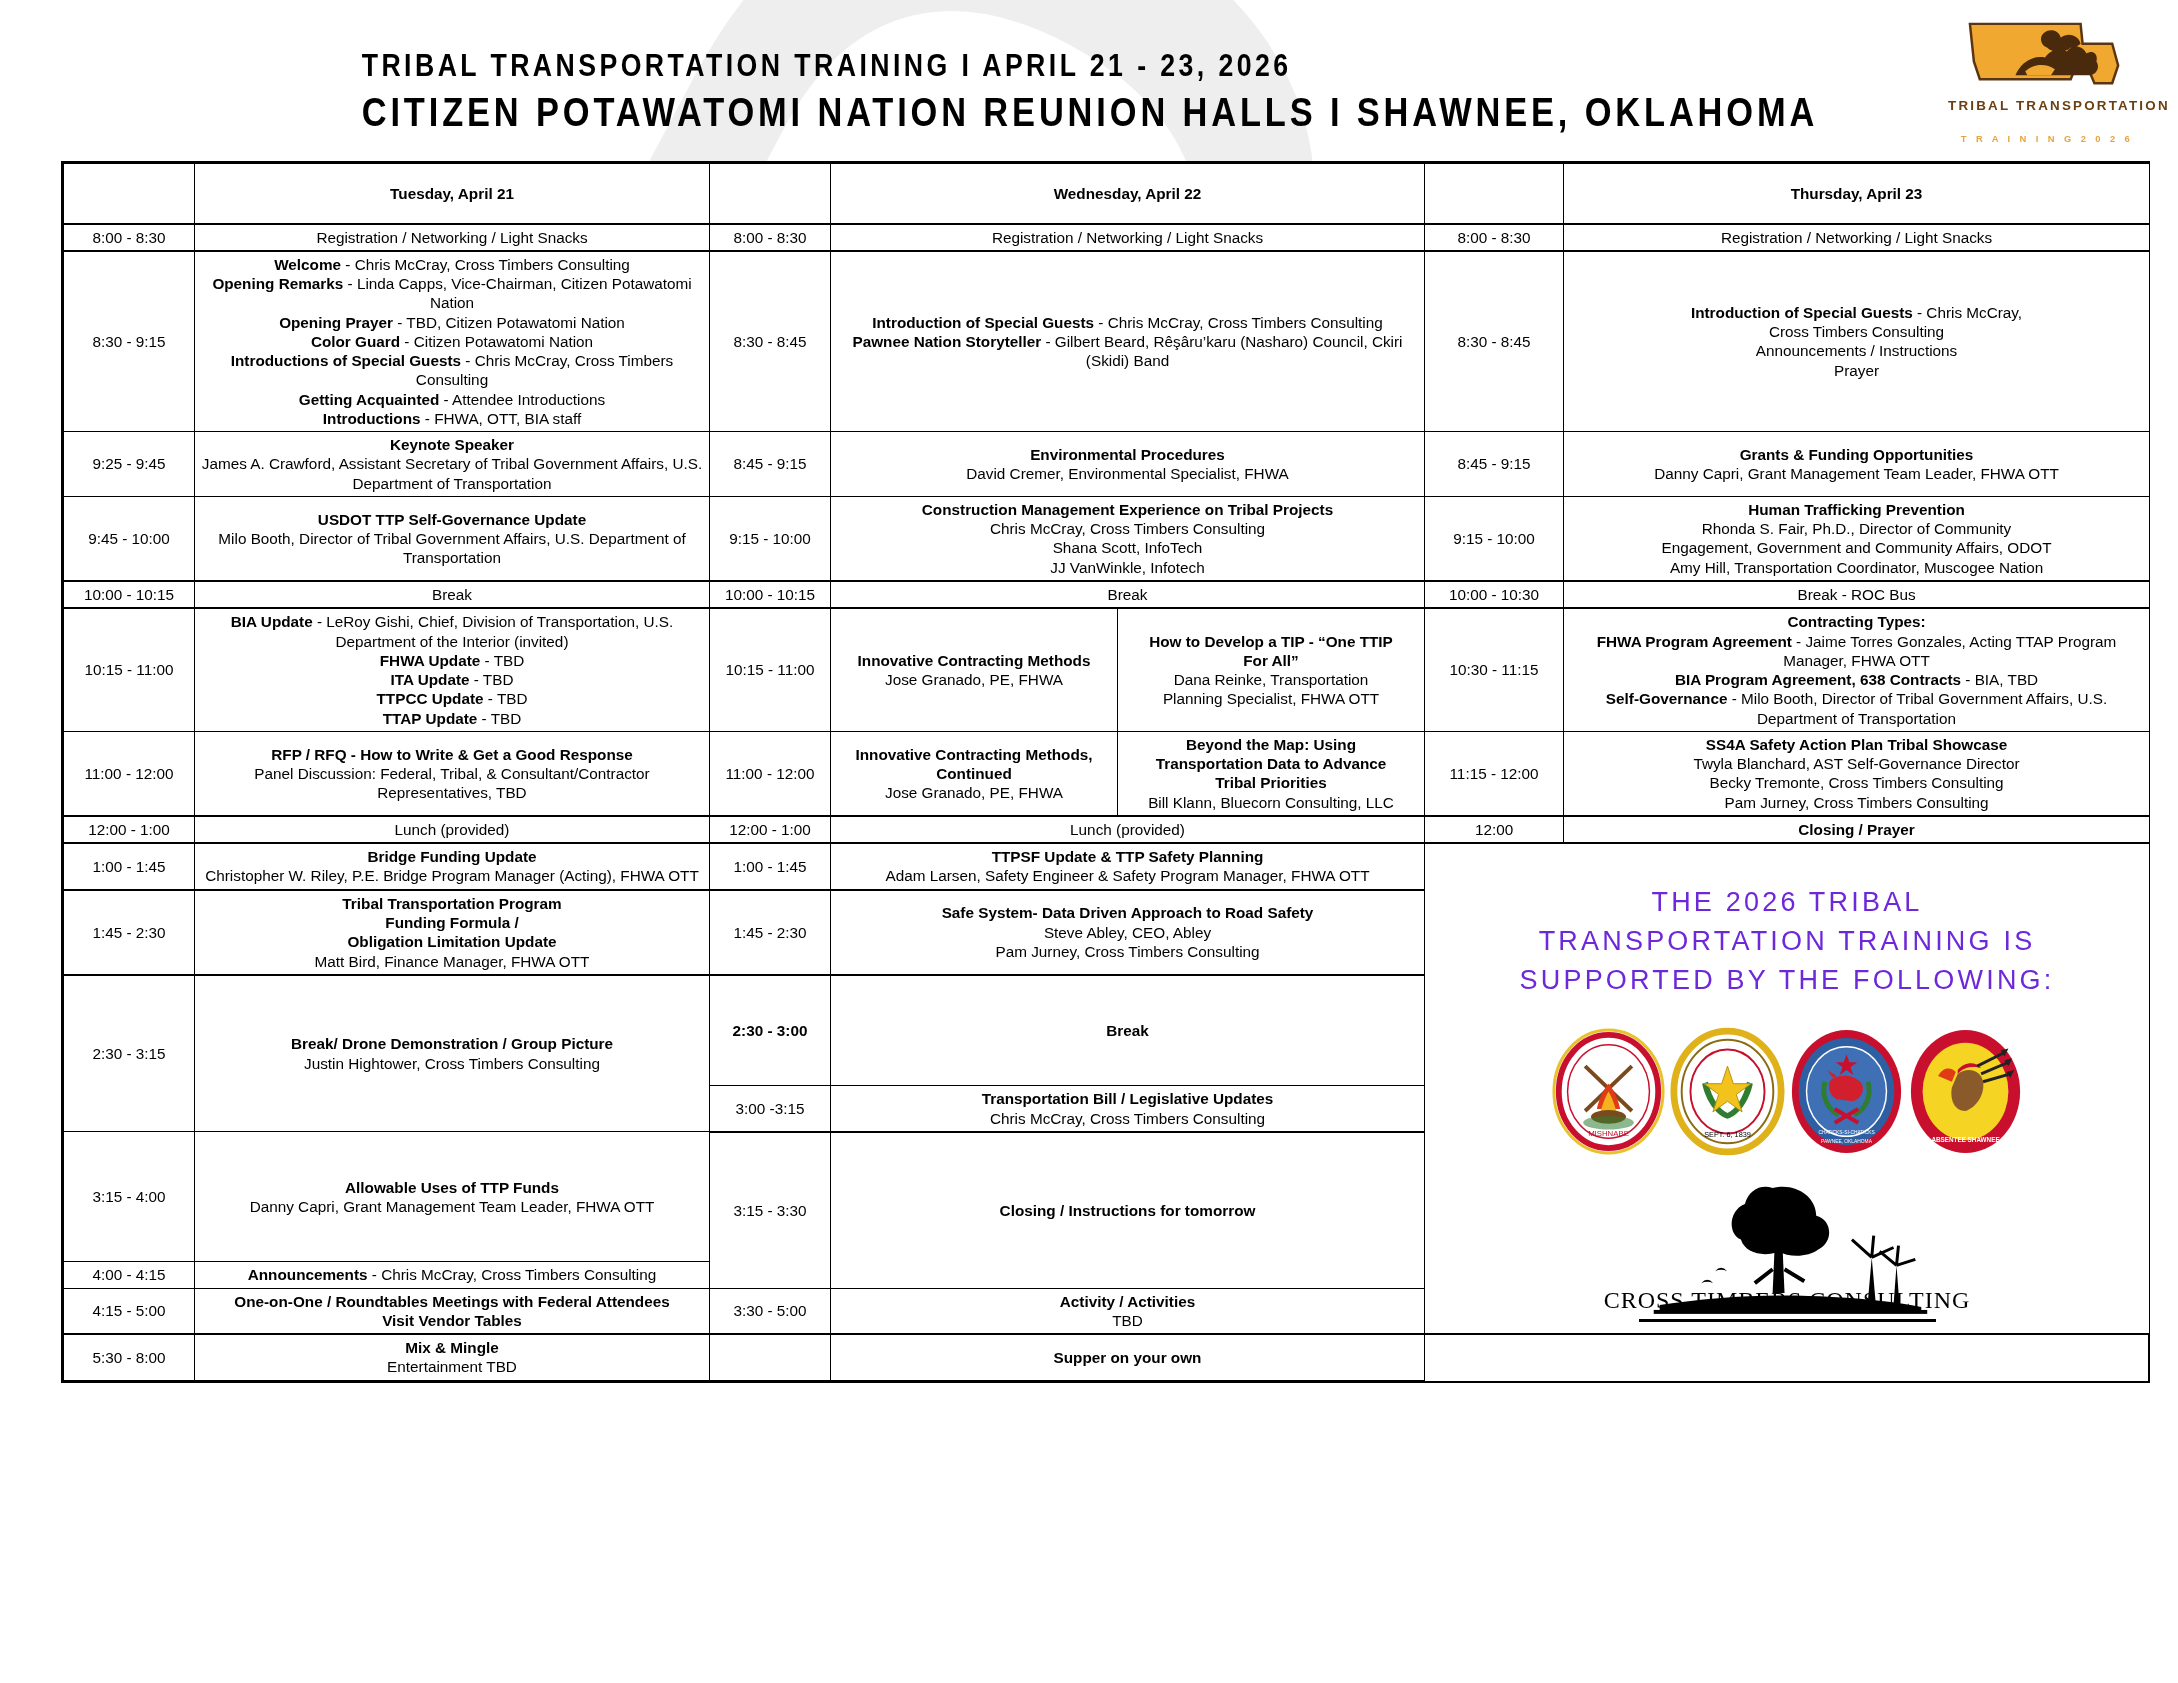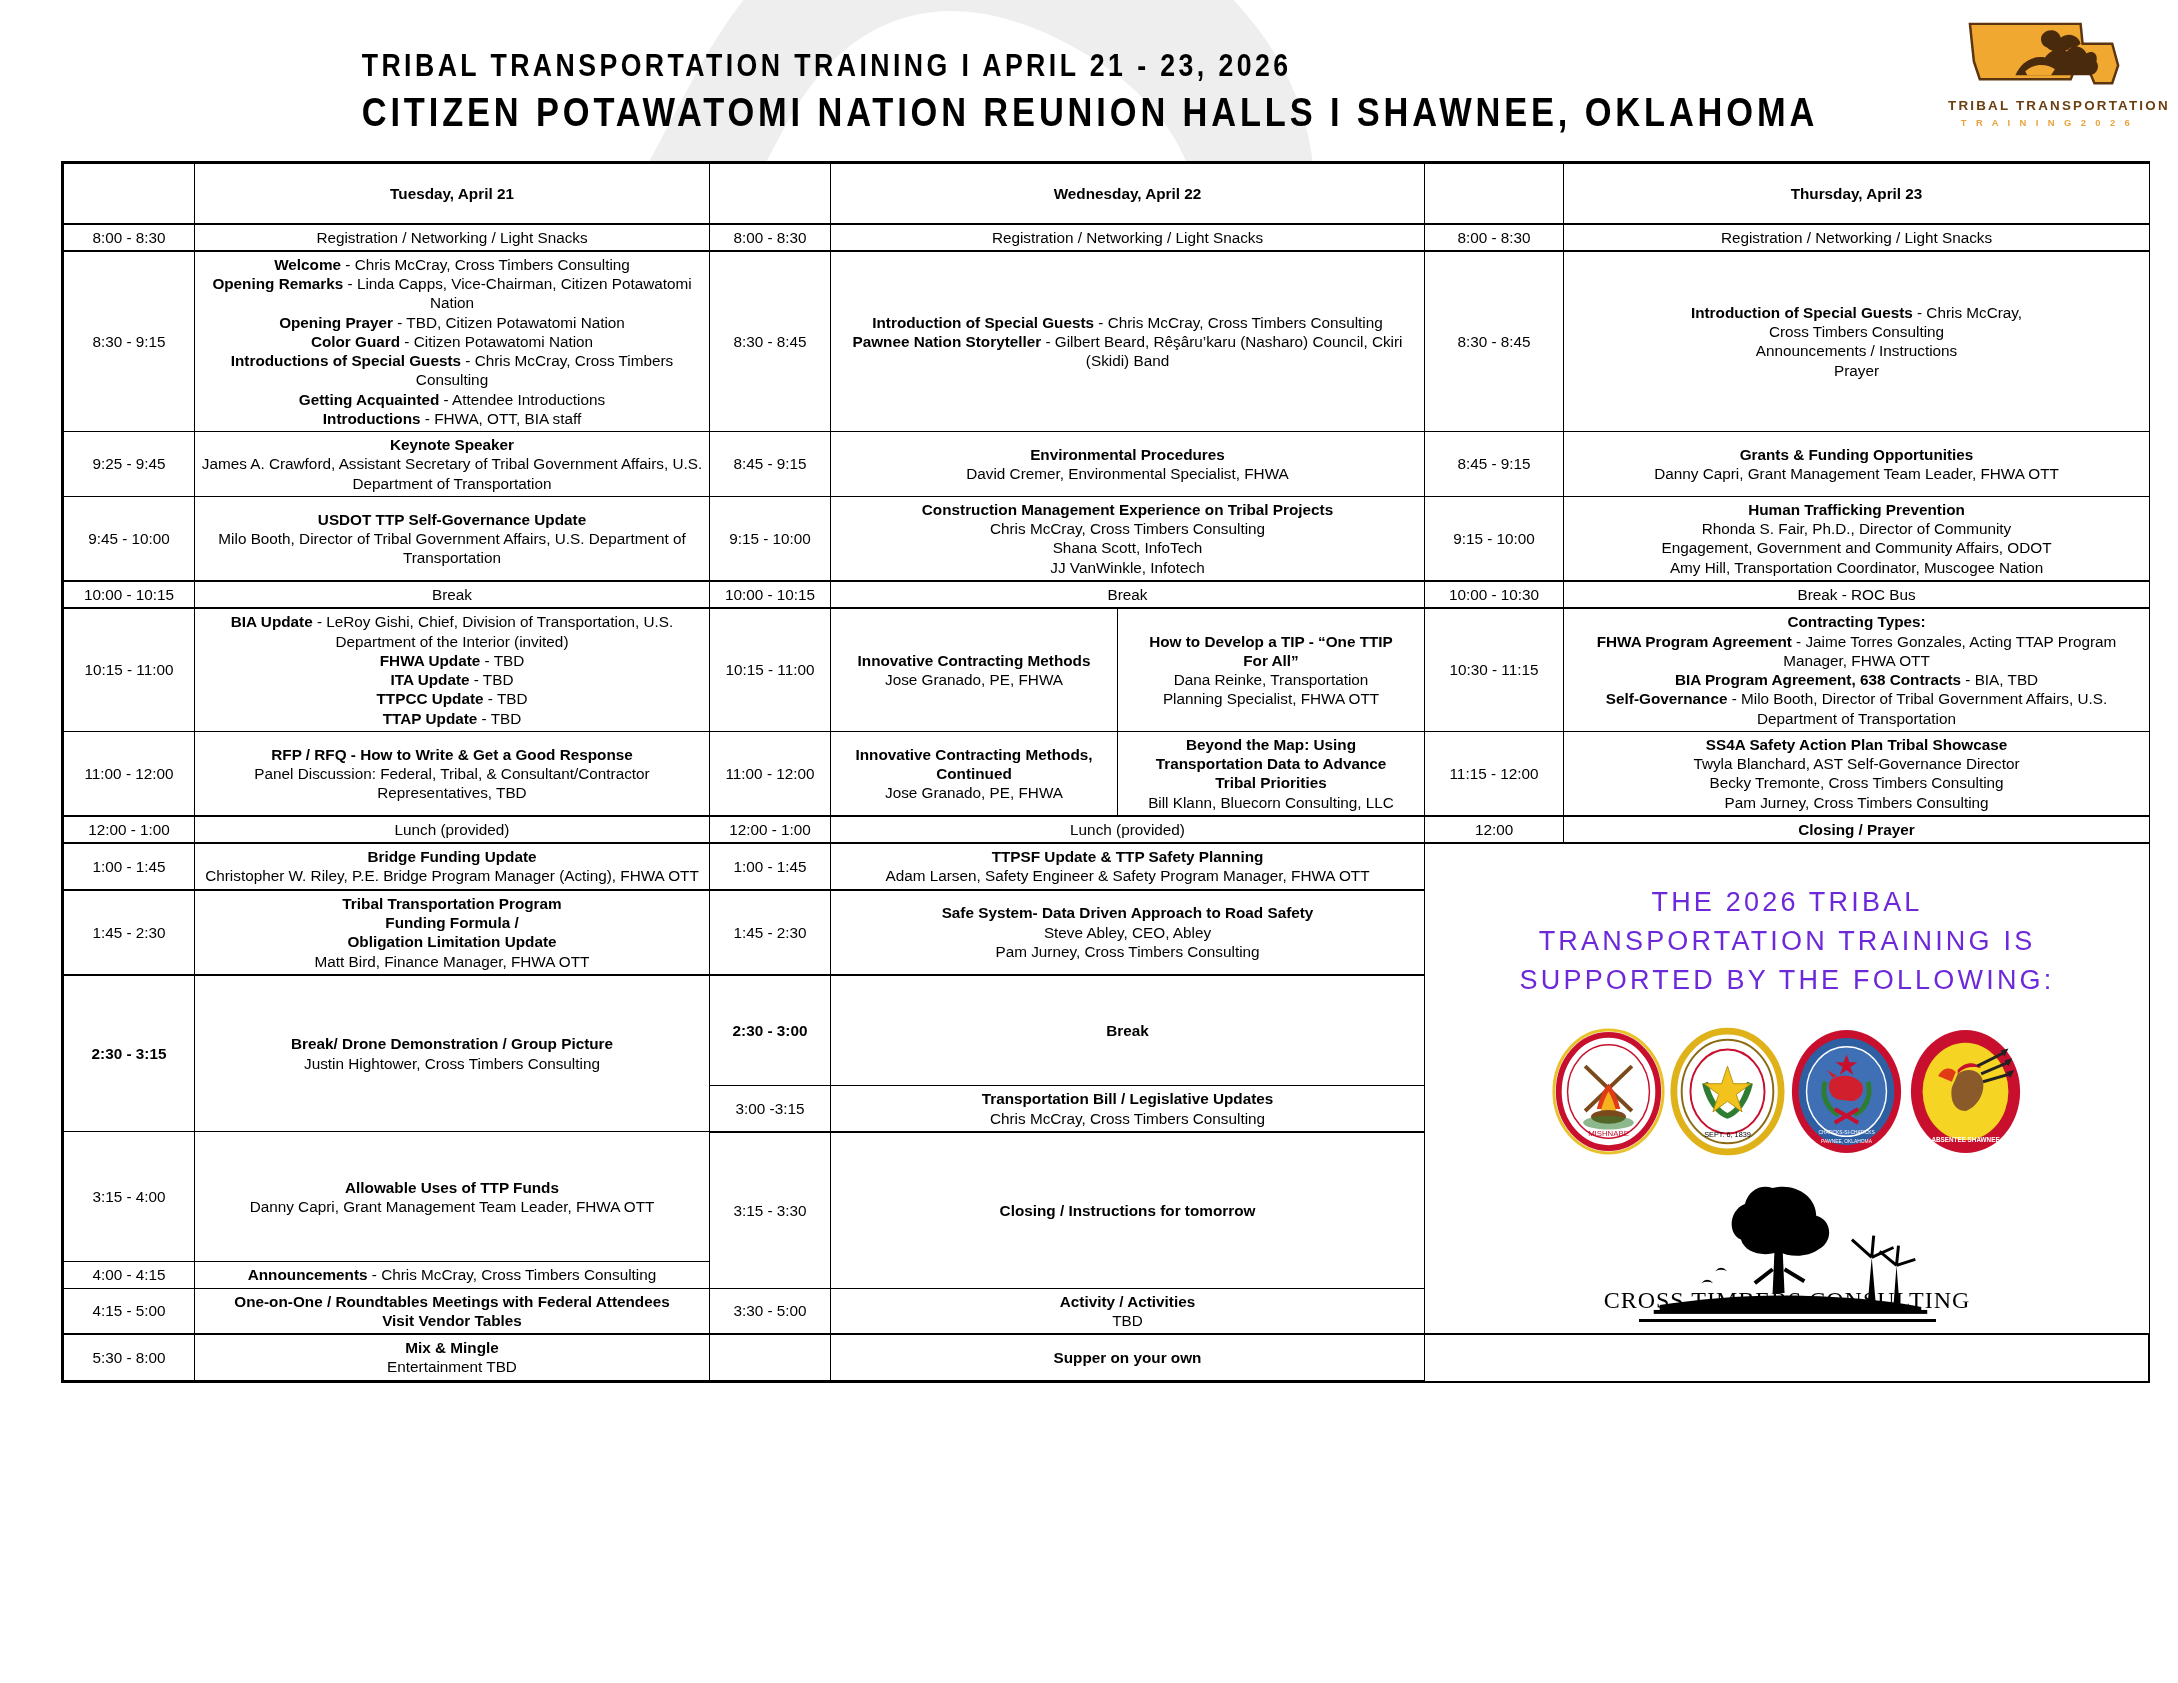--- a/index.html
+++ b/index.html
@@ -85,21 +85,21 @@
   }
   .tt-logo .tt-mark { display:block; margin: 0 auto; }
   .tt-logo .tt-name {
     font-family: "Liberation Sans Narrow","Liberation Sans",sans-serif;
     font-size: 13.4px; font-weight: bold; letter-spacing: 2.2px;
     color: #6b3f10; margin-top: 1px; white-space: nowrap;
   }
   .tt-logo .tt-year {
     font-family: "Liberation Sans Narrow","Liberation Sans",sans-serif;
     font-size: 9.4px; font-weight: bold; letter-spacing: 3.4px;
-    color: #e8a33d; margin-top: 4px; white-space: nowrap;
+    color: #e8a33d; margin-top: 20px; white-space: nowrap;
   }
 
   
   .grid {
     position: absolute;
     left: 61px;
     top: 161px;
     width: 2089px;
     border: 2px solid #000;
     z-index: 10;
@@ -493,21 +493,21 @@
         </td>
         <td class="time">1:45 - 2:30</td>
         <td class="content" colspan="2">
           <b>Safe System- Data Driven Approach to Road Safety</b><br>
           <span>Steve Abley, CEO, Abley</span><br>
           <span>Pam Jurney, Cross Timbers Consulting</span>
         </td>
       </tr>
 
       <tr>
-        <td class="time-orange" rowspan="2" style="font-weight:bold;">2:30 - 3:15</td>
+        <td class="time-orange" rowspan="2" style="font-weight:normal;">2:30 - 3:15</td>
         <td class="orange" rowspan="2">
           <b>Break/ Drone Demonstration / Group Picture</b><br>
           <span>Justin Hightower, Cross Timbers Consulting</span>
         </td>
         <td class="time-orange" style="font-weight:bold;">2:30 - 3:00</td>
         <td class="orange orange-bold" colspan="2">Break</td>
       </tr>
 
       <tr class="thickbottom">
         <td class="time">3:00 -3:15</td>

